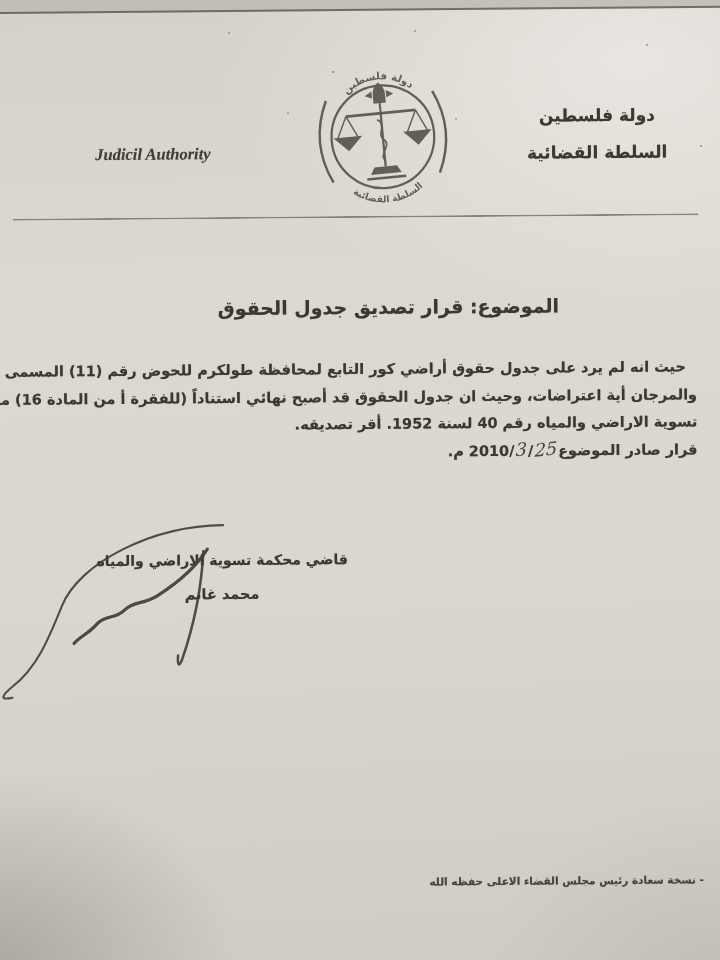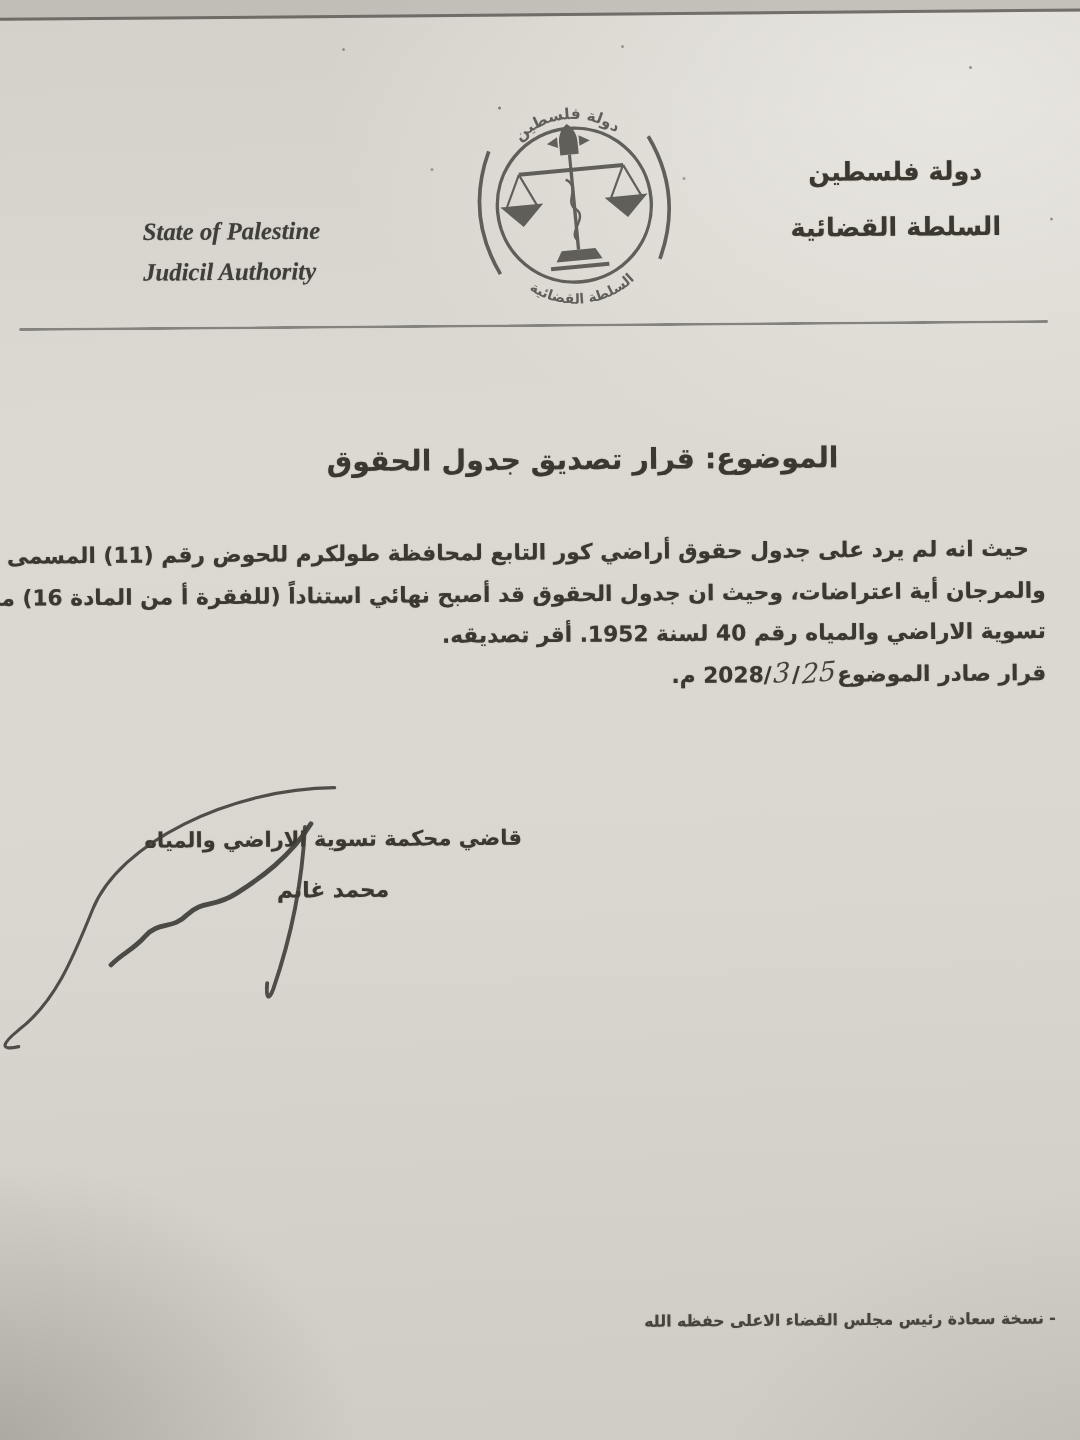--- a/index.html
+++ b/index.html
@@ -71,21 +71,20 @@
   <div class="specks"></div>
 
   <div class="content">
 
     <div class="header-ar ar">
       <div>دولة فلسطين</div>
       <div>السلطة القضائية</div>
     </div>
 
     <div class="header-en">
-      <div>State of Palestine</div>
       <div>Judicil Authority</div>
     </div>
 
     <svg class="seal" viewBox="0 0 150 150">
       <defs>
         <path id="arcTop" d="M 28 64 A 47 47 0 0 1 122 64" fill="none"></path>
         <path id="arcBot" d="M 20 82 A 55 55 0 0 0 130 82" fill="none"></path>
       </defs>
       <g stroke="#504e49" fill="none">
         <circle cx="75" cy="73" r="50" stroke-width="2.2"></circle>
@@ -112,21 +111,21 @@
 
     <div class="divider"></div>
 
     <div class="subject ar">الموضوع: قرار تصديق جدول الحقوق</div>
 
     <div class="body-block ar">
       <div class="jline indent">حيث انه لم يرد على جدول حقوق أراضي كور التابع لمحافظة طولكرم للحوض رقم (11) المسمى الجيزة</div>
       <div class="jline">والمرجان أية اعتراضات، وحيث ان جدول الحقوق قد أصبح نهائي استناداً (للفقرة أ من المادة 16) من قانون</div>
       <div class="plain">تسوية الاراضي والمياه رقم 40 لسنة 1952. أقر تصديقه.</div>
       <div class="plain">
-        <span>قرار صادر الموضوع</span><span class="date-ltr"><span>2028</span><span>/</span><span class="hand">3</span><span>/</span><span class="hand">25</span></span>
+        <span>قرار صادر الموضوع</span><span class="date-ltr"><span>2010</span><span>/</span><span class="hand">3</span><span>/</span><span class="hand">25</span></span>
         <span>م.</span>
       </div>
     </div>
 
     <div class="sig-title ar">قاضي محكمة تسوية الاراضي والمياه</div>
     <div class="sig-name ar">محمد غانم</div>
     <svg class="sig-svg" viewBox="0 0 250 200">
       <g fill="none" stroke="#403e39" stroke-linecap="round">
         <path d="M 228 12 C 158 12 84 48 66 92 C 52 126 40 154 16 172 C 6 180 2 186 16 183" stroke-width="2.1" opacity="0.9"></path>
         <path d="M 212 36 C 198 58 178 72 162 82 C 146 92 140 86 129 96 C 119 106 110 100 101 110 C 93 119 86 121 78 129" stroke-width="3.2" opacity="0.92"></path>

